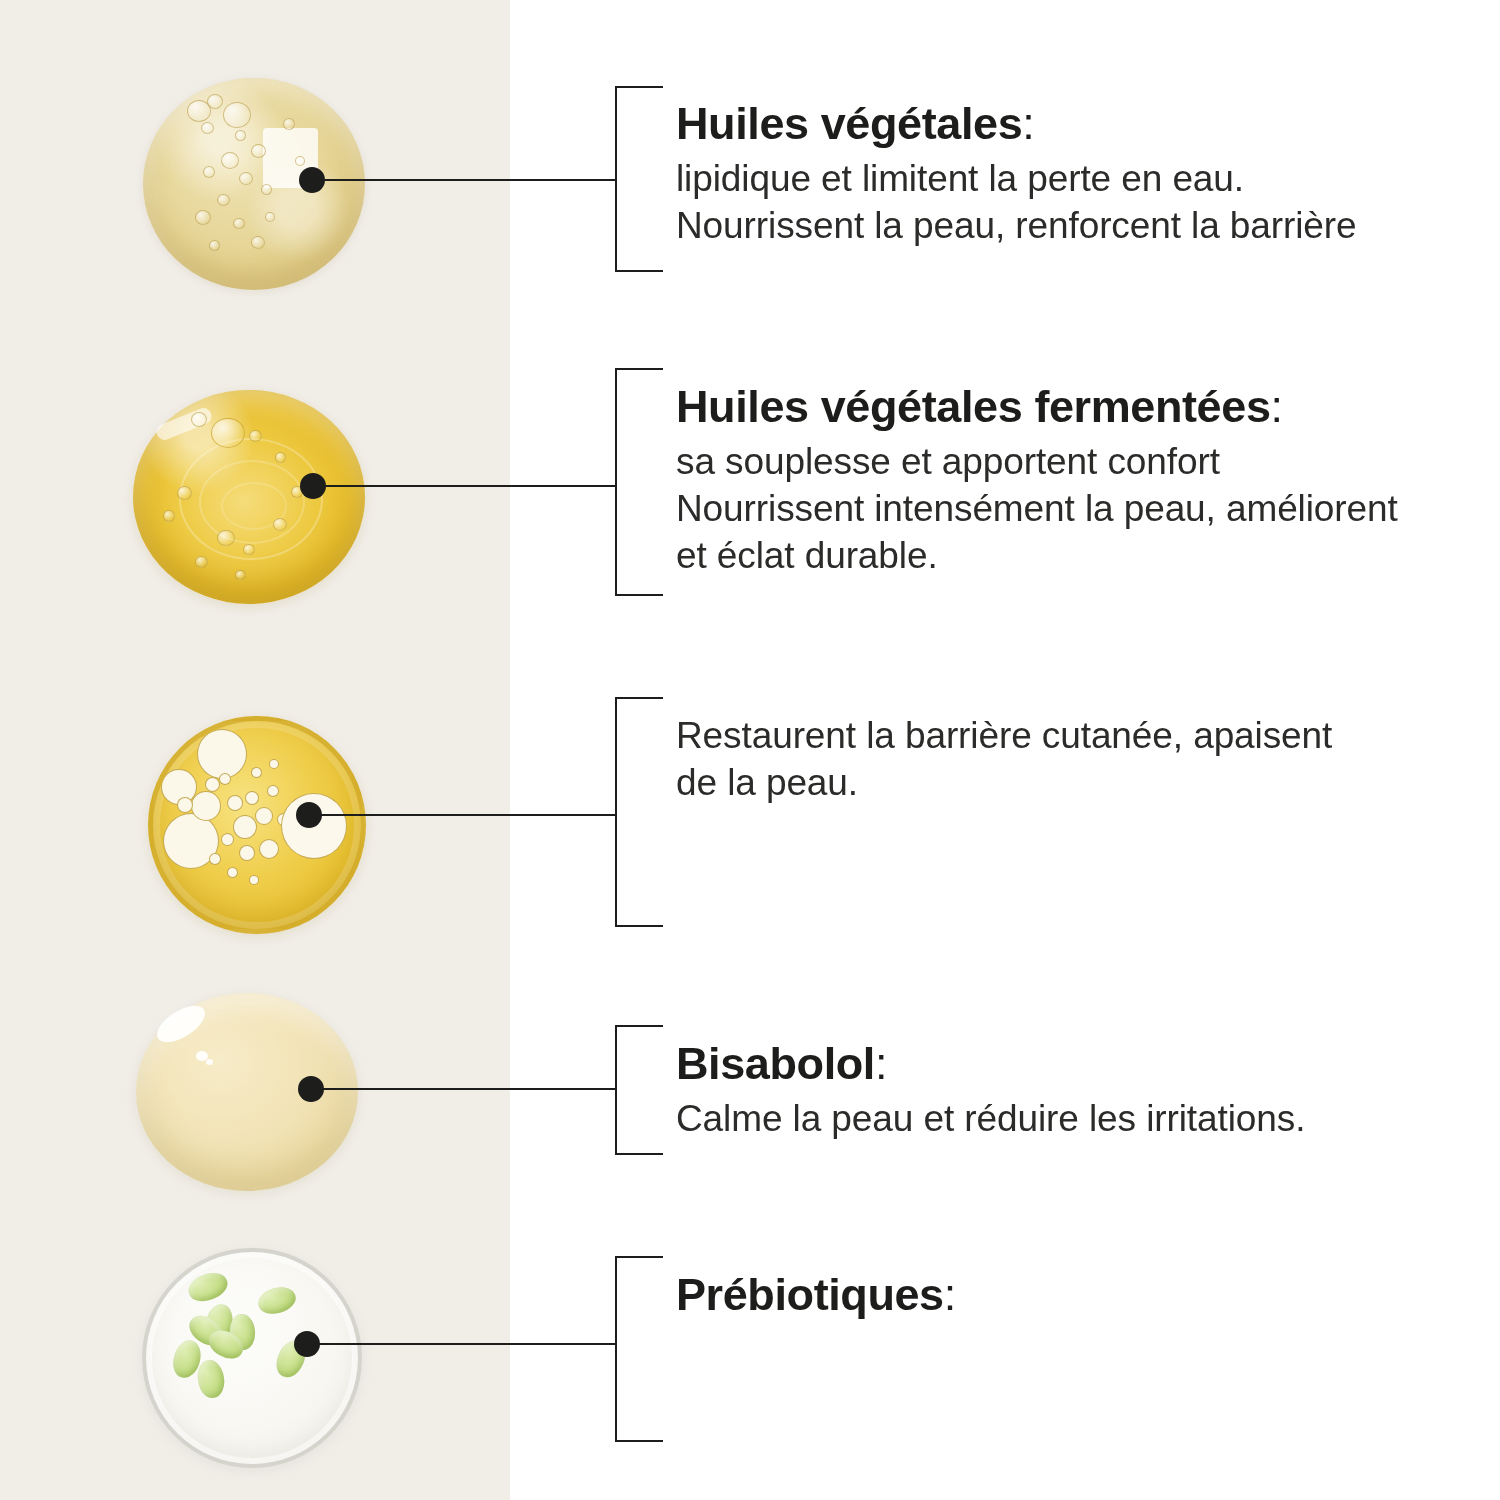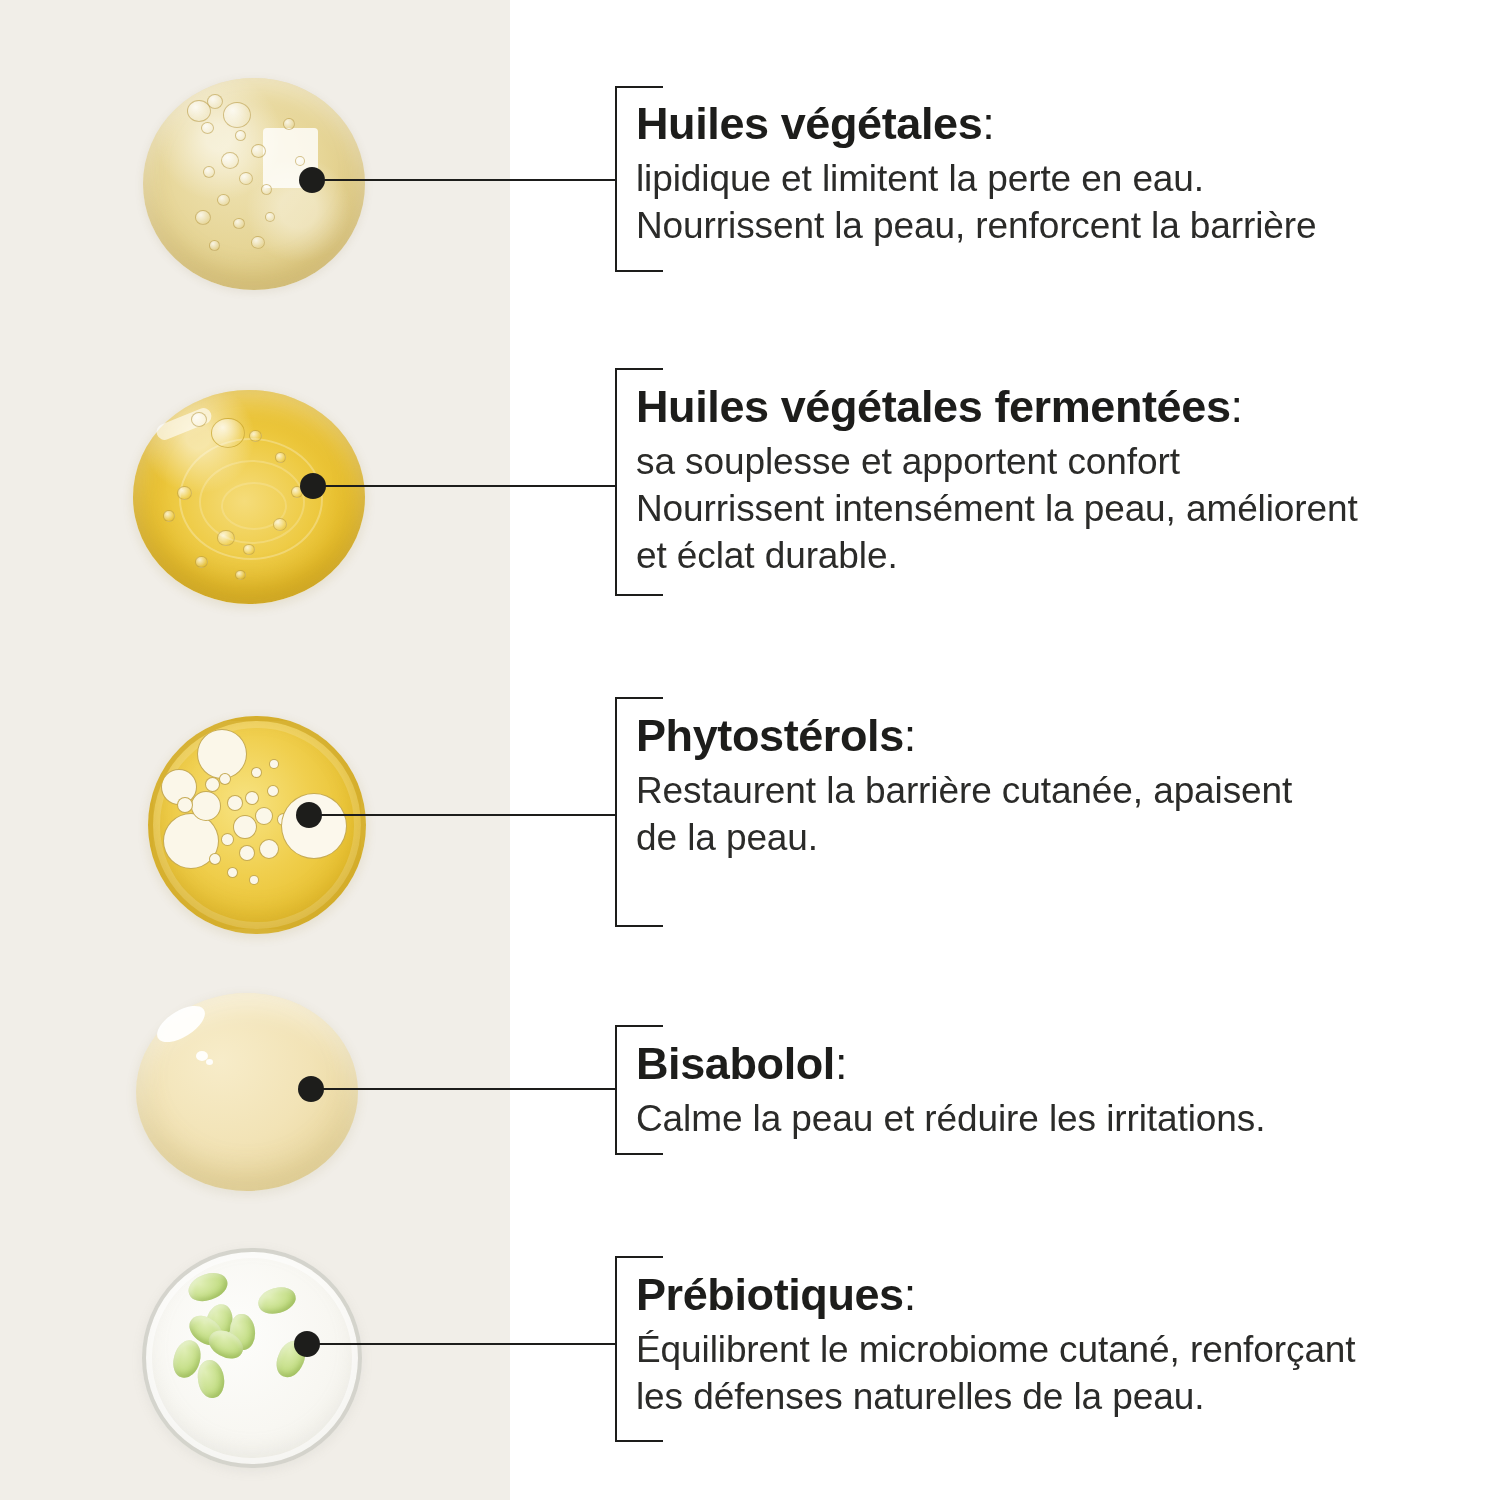--- a/index.html
+++ b/index.html
@@ -148,21 +148,21 @@
     position: absolute;
     left: 0;
     width: 46px;
     height: 2px;
     background: #1d1d1b;
   }
   .bracket .arm.top { top: 0; }
   .bracket .arm.bot { bottom: 0; }
 
   
-  .txt { position: absolute; }
+  .txt { position: absolute; margin-left: 40px; }
   .title {
     font-size: 45px;
     font-weight: 700;
     color: #1d1d1b;
     letter-spacing: -0.4px;
     line-height: 1.08;
     margin: 0 0 6px 0;
     white-space: nowrap;
   }
   .title .colon { font-weight: 400; }
@@ -293,21 +293,20 @@
 
     <div class="dot" style="left:296px; top:802px;"></div>
     <div class="lead" style="left:309px; top:814px; width:307px;"></div>
 
     <div class="bracket" style="left:615px; top:697px; height:230px;">
       <div class="arm top"></div>
       <div class="arm bot"></div>
     </div>
 
     <div class="txt" style="left:636px; top:712px;">
-      <p class="title"><span>Phytostérols</span><span class="colon">:</span></p>
       <p class="desc">
         <span>Restaurent la barrière cutanée, apaisent</span>
         <span>de la peau.</span>
       </p>
     </div>
   </div>
 
   <div class="row">
 
     <div class="swatch oil-cream" style="left:136px; top:993px; width:222px; height:198px;">
@@ -349,20 +348,16 @@
     <div class="dot" style="left:294px; top:1331px;"></div>
     <div class="lead" style="left:307px; top:1343px; width:309px;"></div>
 
     <div class="bracket" style="left:615px; top:1256px; height:186px;">
       <div class="arm top"></div>
       <div class="arm bot"></div>
     </div>
 
     <div class="txt" style="left:636px; top:1271px;">
       <p class="title"><span>Prébiotiques</span><span class="colon">:</span></p>
-      <p class="desc">
-        <span>Équilibrent le microbiome cutané, renforçant</span>
-        <span>les défenses naturelles de la peau.</span>
-      </p>
     </div>
   </div>
 
 </div>
 
 </body></html>

